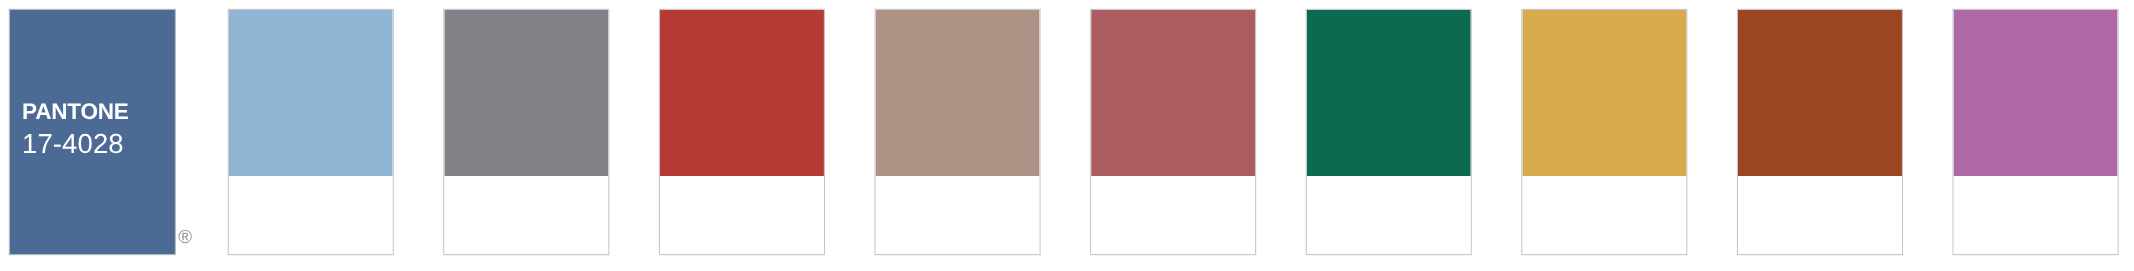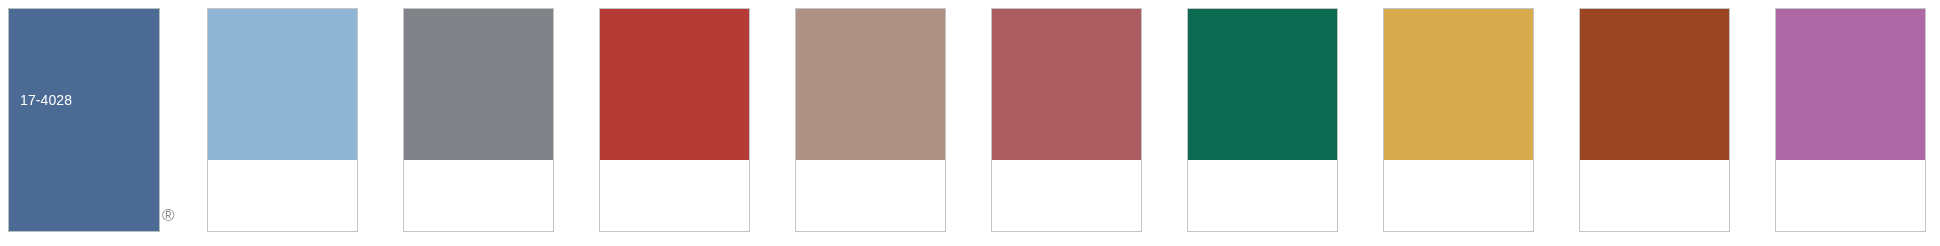--- a/index.html
+++ b/index.html
@@ -59,21 +59,21 @@
     color: #ffffff;
     margin: 0 0 4px 0;
     white-space: nowrap;
   }
 
   .pantone-code,
   .pantone-name {
     display: block;
     font-family: "Liberation Sans", sans-serif;
     font-weight: 400;
-    font-size: 14px;
+    font-size: 25px;
     letter-spacing: 0.1px;
     color: #ffffff;
     margin: 0;
     line-height: 1.18;
     white-space: nowrap;
   }
 
   .registered-mark {
     position: absolute;
     left: 162px;
@@ -125,20 +125,21 @@
   }
 </style>
 </head>
 <body>
 
 <div id="palette-board" style="background: rgb(255, 255, 255);">
 
   <div class="pantone-chip" style="left: 8px; top: 8px; width: 152px; height: 224px; border-color: rgb(185, 188, 192);">
     <div class="pantone-chip-fill" style="background: rgb(75, 106, 148);"></div>
     <div class="pantone-chip-text">
+      <span class="pantone-wordmark">PANTONE</span>
       <span class="pantone-code">17-4028</span>
     </div>
   </div>
 
   <div class="registered-mark" style="color: rgb(139, 142, 147);">®</div>
 
   <div class="swatch-strip" id="swatch-strip">
       <div class="swatch-card" style="left: 207px; top: 8px; width: 151px; height: 224px; border-color: rgb(195, 197, 200);">
         <div class="swatch-color" style="background: rgb(143, 180, 212); height: 151px;"></div>
         <div class="swatch-blank" style="top: 151px; background: rgb(255, 255, 255);"></div>

